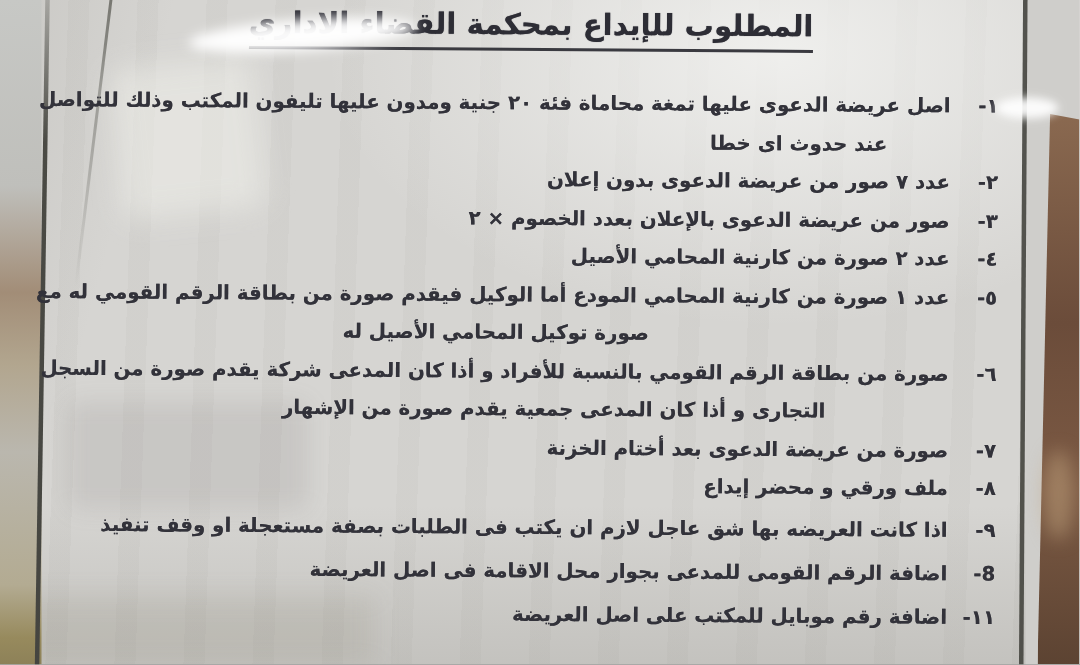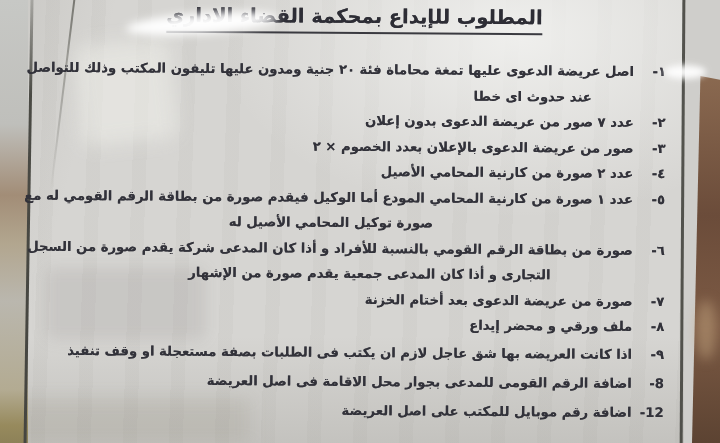--- a/index.html
+++ b/index.html
@@ -193,21 +193,21 @@
       </div>
 
       <div class="item mt10">
         <span class="num">8-</span>
         <div class="item-text">
           <span class="ln">اضافة الرقم القومى للمدعى بجوار محل الاقامة فى اصل العريضة</span>
         </div>
       </div>
 
       <div class="item mt11">
-        <span class="num">12-</span>
+        <span class="num">١١-</span>
         <div class="item-text">
           <span class="ln">اضافة رقم موبايل للمكتب على اصل العريضة</span>
         </div>
       </div>
 
     </div>
   </div>
 
   <div class="glare-streak"></div>
   <div class="glare-spot"></div>

